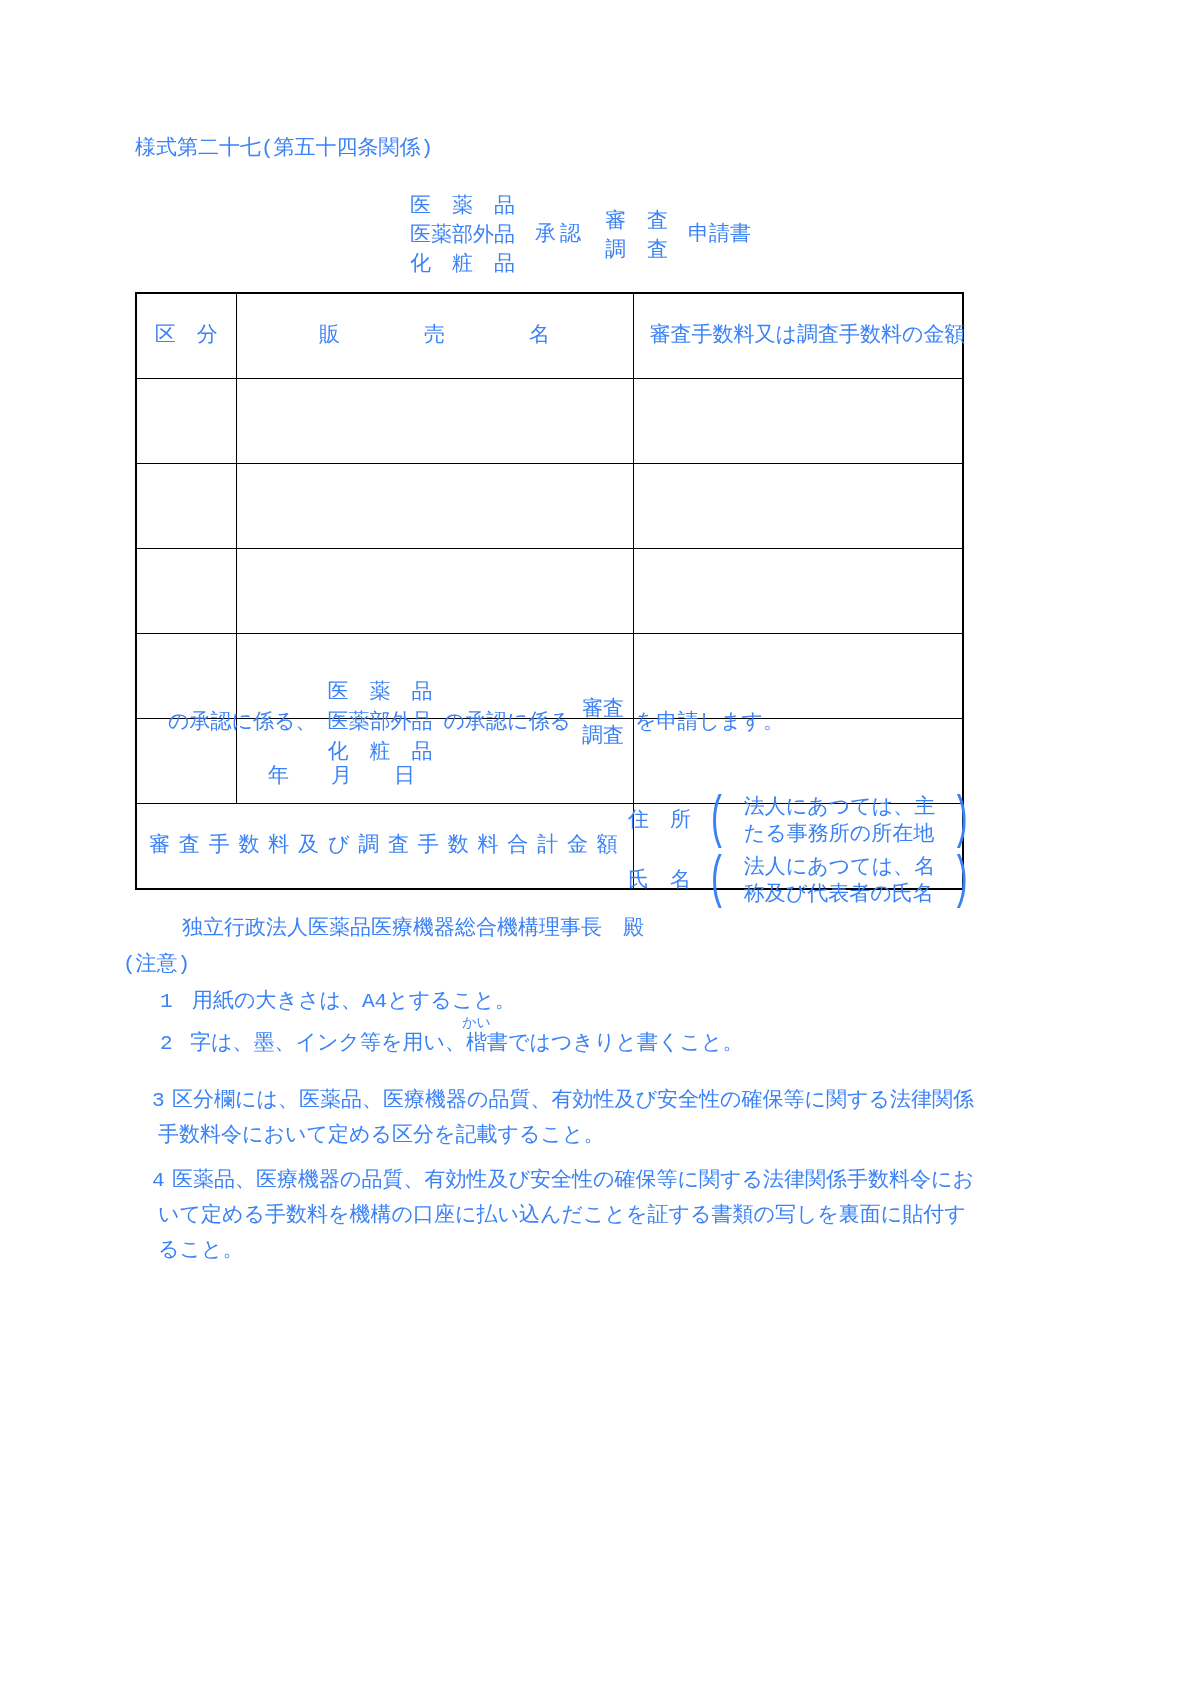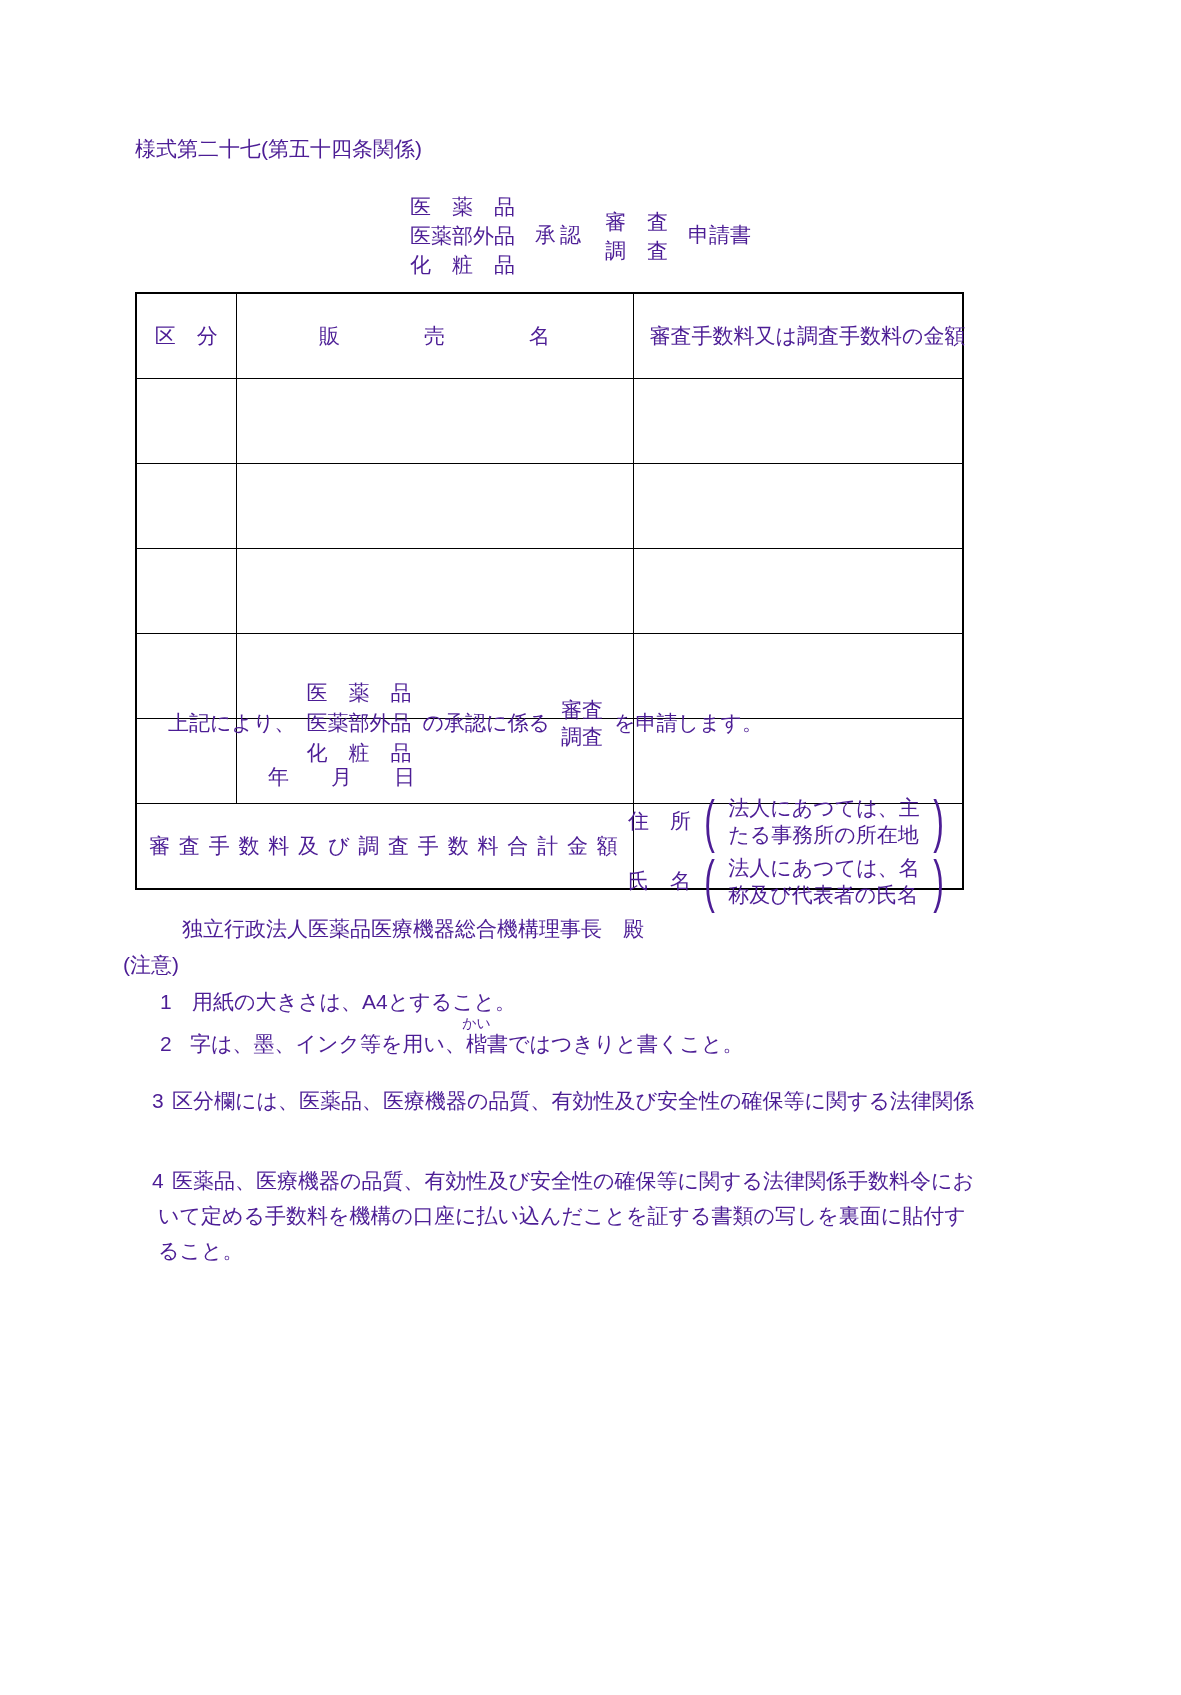--- a/index.html
+++ b/index.html
@@ -1,19 +1,19 @@
 <!DOCTYPE html>
 <html lang="ja"><head>
 <meta charset="utf-8">
 <style>
   html, body { margin:0; padding:0; background:#ffffff; }
   .page {
     position:relative; width:1181px; height:1695px;
-    background:#ffffff; color:#4c1d95;
-    font-family:Liberation Sans, sans-serif;
+    background:#ffffff; color:#3b82f6;
+    font-family:Liberation Mono, monospace;
     font-size:21px; line-height:1.25;
     overflow:hidden;
   }
 
   
   .form-number { position:absolute; left:135px; top:136px; }
 
   
   .doc-title { position:absolute; left:410px; top:192px; display:flex; align-items:center; gap:20px; }
   .stack { display:flex; flex-direction:column; }
@@ -125,21 +125,21 @@
         <td></td>
       </tr>
       <tr class="total-row">
         <td colspan="2" class="total-label-cell">審査手数料及び調査手数料合計金額</td>
         <td></td>
       </tr>
     </tbody>
   </table>
 
   <div class="statement">
-    <span>上記により、</span>
+    <span>の承認に係る、</span>
     <div class="stack products">
       <div class="jline">医　薬　品</div>
       <div class="jline">医薬部外品</div>
       <div class="jline">化　粧　品</div>
     </div>
     <span>の承認に係る</span>
     <div class="stack reviews">
       <div class="jline">審査</div>
       <div class="jline">調査</div>
     </div>
@@ -175,20 +175,21 @@
   <div class="note note-1">
     <div><span class="num">1</span><span>用紙の大きさは、A4とすること。</span></div>
   </div>
 
   <div class="note note-2">
     <div><span class="num">2</span><span><span>字は、墨、インク等を用い、</span><span class="ruby-wrap"><span class="rt">かい</span><span>楷</span></span><span>書ではつきりと書くこと。</span></span></div>
   </div>
 
   <div class="note note-3">
     <div><span class="num">3</span><span>区分欄には、医薬品、医療機器の品質、有効性及び安全性の確保等に関する法律関係</span></div>
+    <div class="wrap-line">手数料令において定める区分を記載すること。</div>
   </div>
 
   <div class="note note-4">
     <div><span class="num">4</span><span>医薬品、医療機器の品質、有効性及び安全性の確保等に関する法律関係手数料令にお</span></div>
     <div class="wrap-line">いて定める手数料を機構の口座に払い込んだことを証する書類の写しを裏面に貼付す</div>
     <div class="wrap-line">ること。</div>
   </div>
 
 </div>
 

